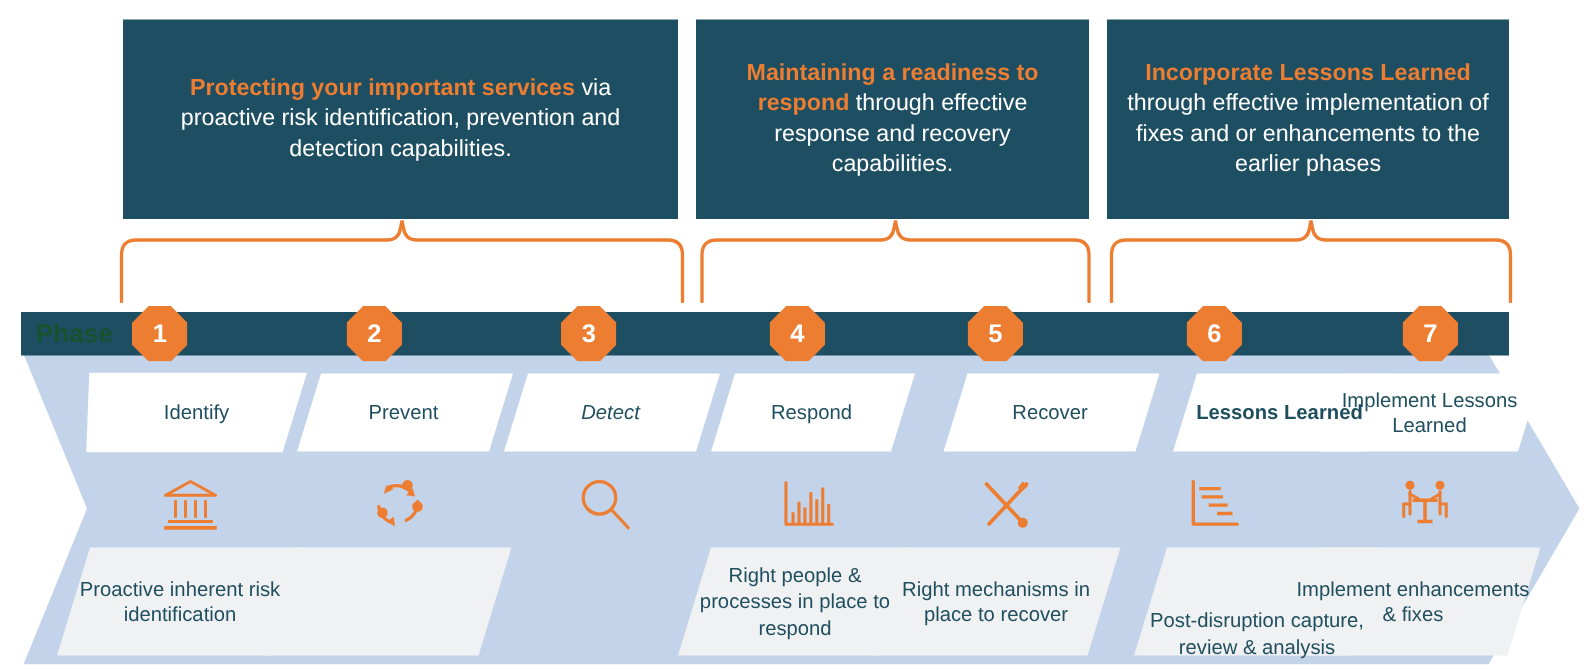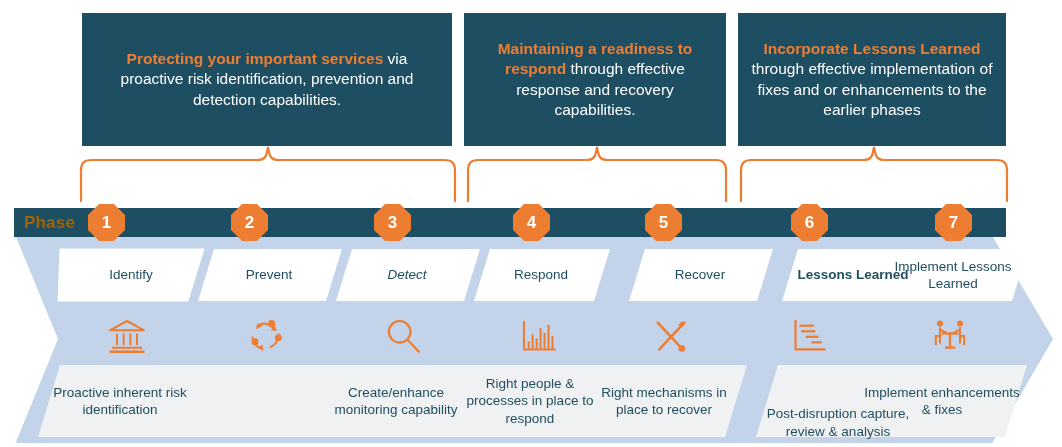--- a/index.html
+++ b/index.html
@@ -48,21 +48,21 @@
     position:absolute;
     left:14px; top:208px;
     width:992px; height:29px;
     background:#1d4e62;
   }
   .phaselabel{
     position:absolute;
     left:24px; top:210px;
     height:26px;
     display:flex; align-items:center;
-    color:#a16207;
+    color:#14532d;
     font-size:17px;
     font-weight:bold;
     letter-spacing:.2px;
   }
 
   
   .oct{
     position:absolute;
     width:37px;height:37px;
     top:204px;
@@ -310,26 +310,20 @@
     </svg>
     <div class="inner">Proactive inherent risk identification</div>
   </div>
 
   <div class="pcard row-desc" style="left:174px;width:168px;">
     <svg class="shape" width="168" height="78" viewBox="0 0 168 78" preserveAspectRatio="none">
       <path d="M24,3 L167,3 L145,75 L2,75 Z" fill="#f0f1f2"></path>
     </svg>
   </div>
 
-  <div class="pcard row-desc" style="left:312px;width:168px;">
-    <svg class="shape" width="168" height="78" viewBox="0 0 168 78" preserveAspectRatio="none">
-      <path d="M24,3 L167,3 L145,75 L2,75 Z" fill="#f0f1f2"></path>
-    </svg>
-    <div class="inner">Create/enhance monitoring capability</div>
-  </div>
 
   <div class="pcard row-desc" style="left:450px;width:160px;">
     <svg class="shape" width="160" height="78" viewBox="0 0 160 78" preserveAspectRatio="none">
       <path d="M24,3 L159,3 L137,75 L2,75 Z" fill="#f0f1f2"></path>
     </svg>
     <div class="inner">Right people &amp; processes in place to respond</div>
   </div>
 
   <div class="pcard row-desc" style="left:580px;width:168px;text-align:center;">
     <svg class="shape" width="168" height="78" viewBox="0 0 168 78" preserveAspectRatio="none">

